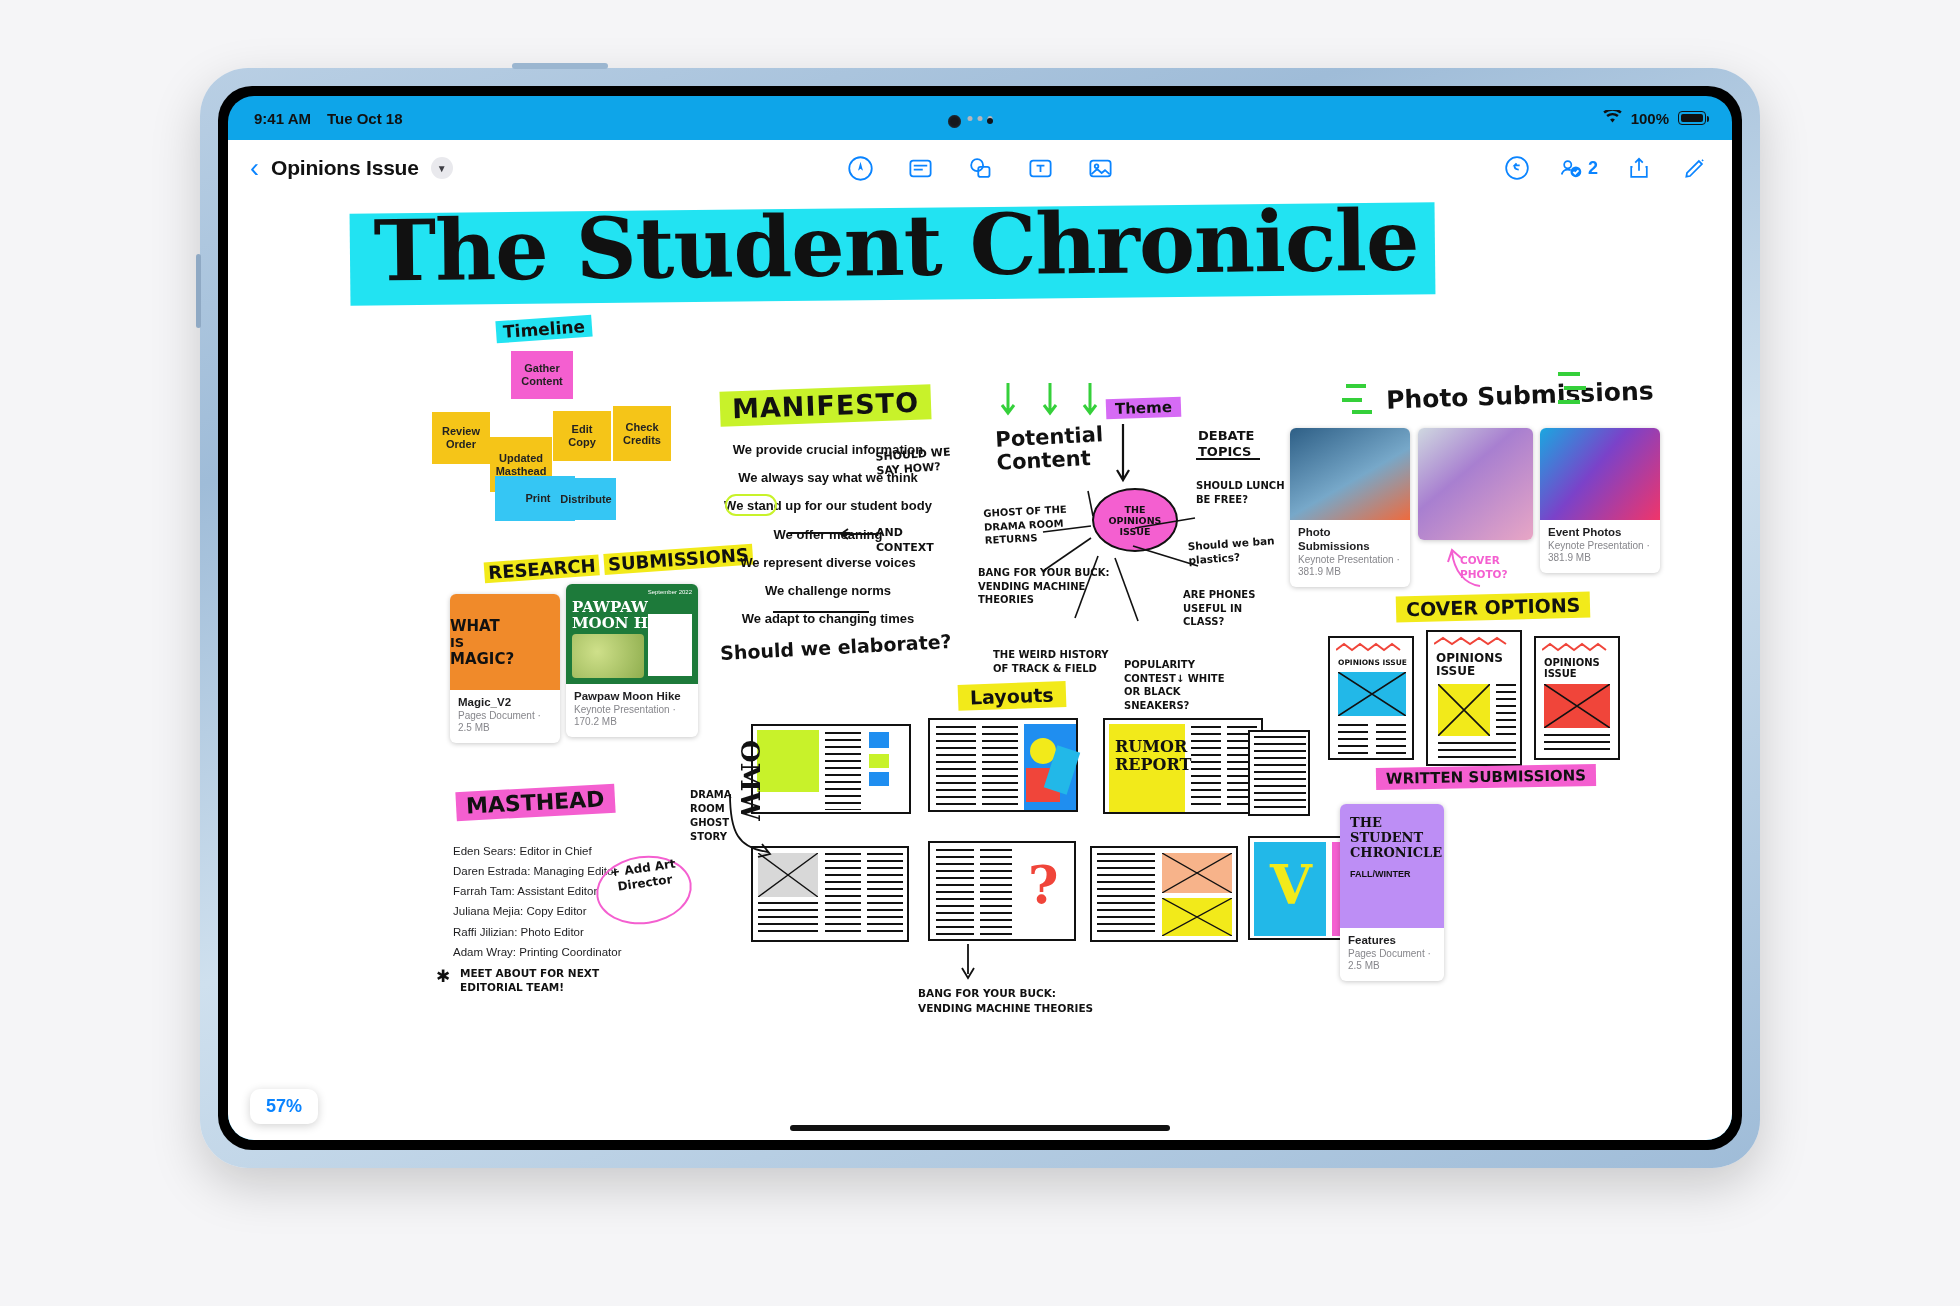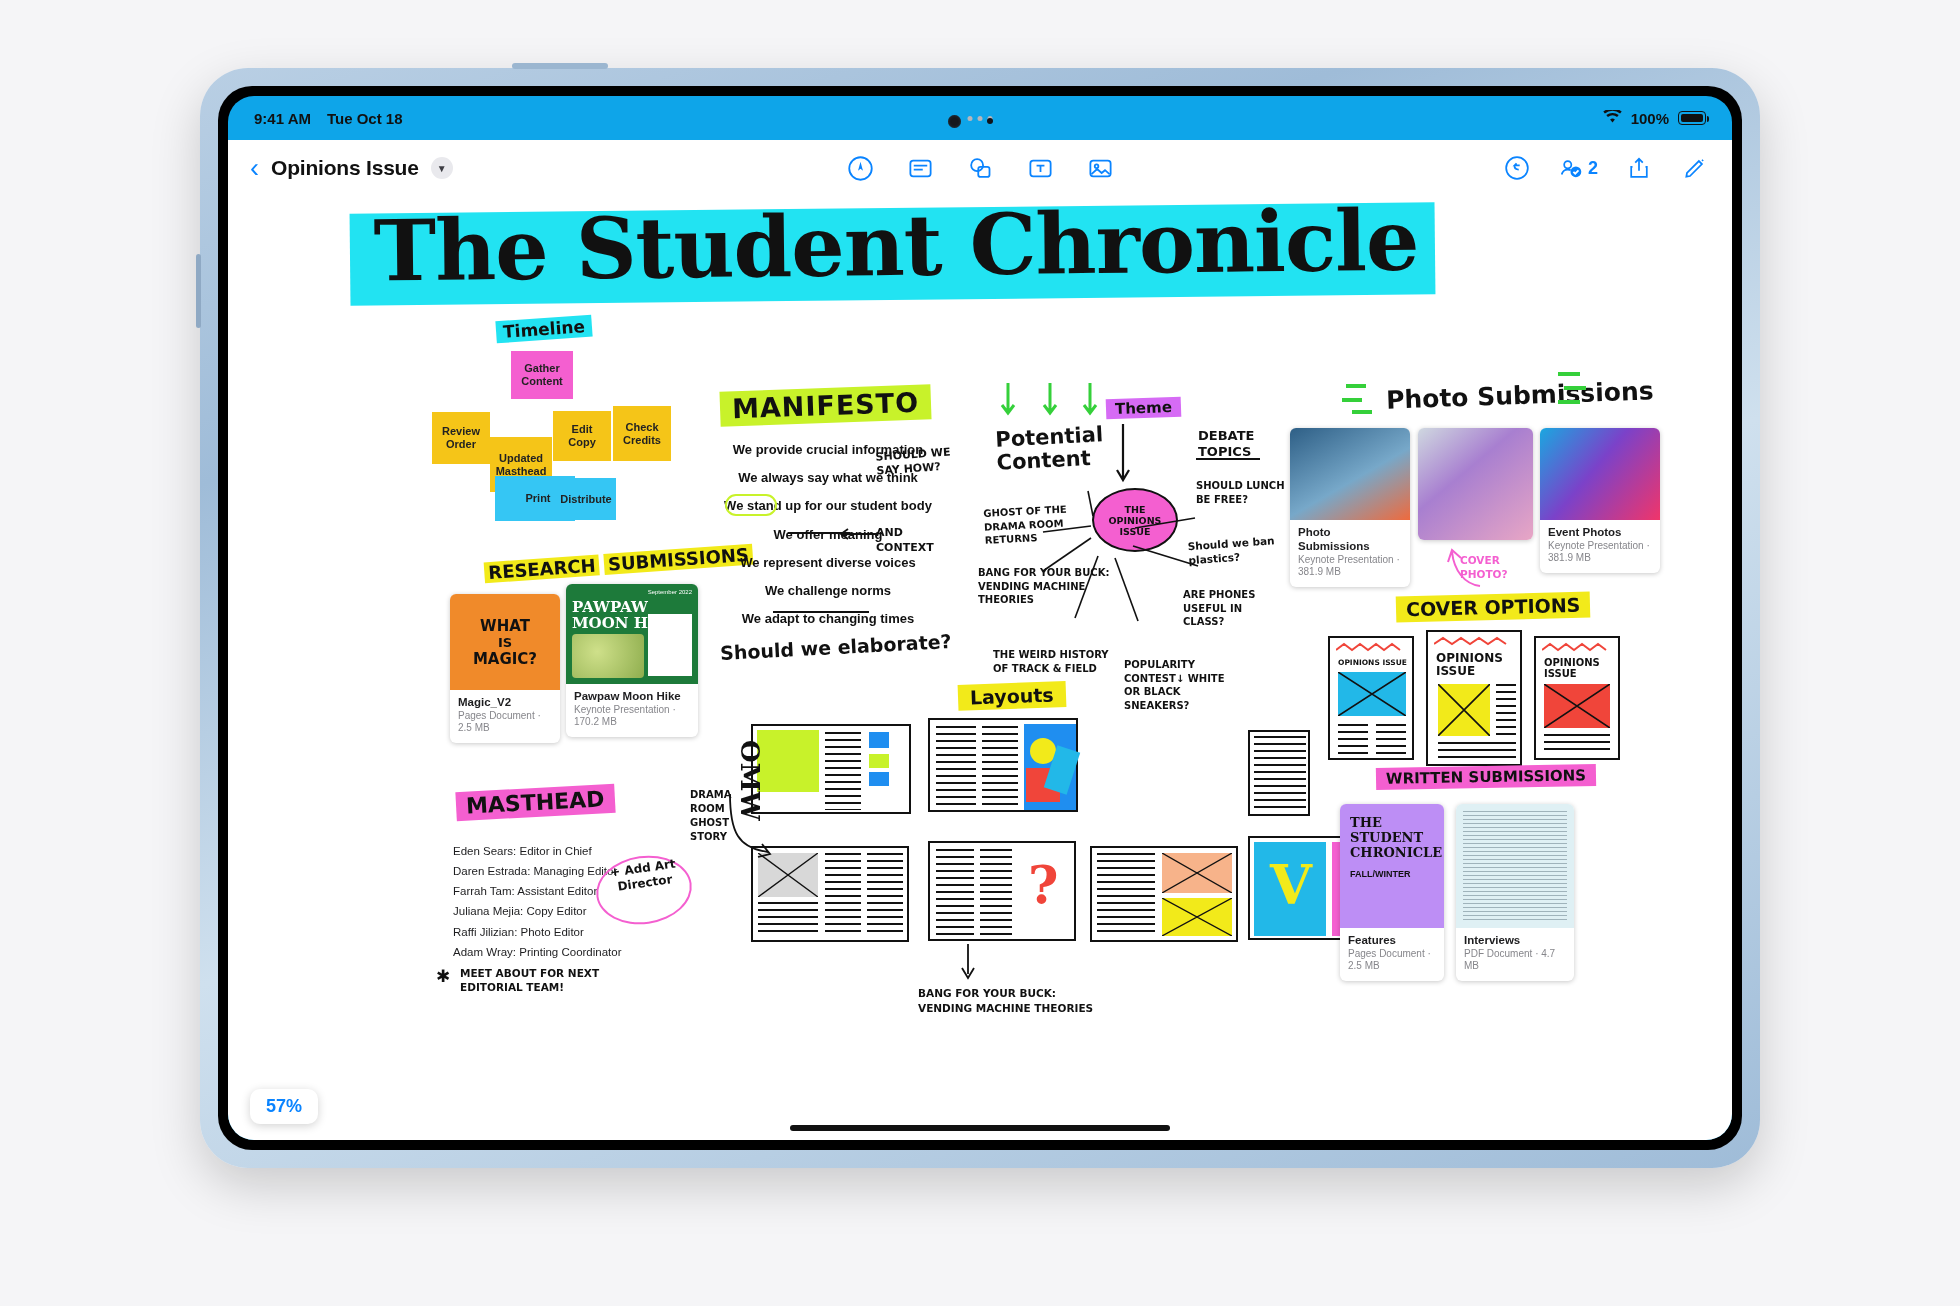--- a/index.html
+++ b/index.html
@@ -268,21 +268,21 @@
           <div class="note" style="left:328px;top:282px;width:60px;height:42px;background:#35c6f4;">
             <span>Distribute</span>
           </div>
 
           <div style="position:absolute;left:256px;top:356px;transform:rotate(-4deg);">
             <div class="hand" style="font-size:18px;color:#111;background:#f2ea1a;padding:0 4px;display:inline-block;">RESEARCH</div>
             <div class="hand" style="font-size:18px;color:#111;background:#f2ea1a;padding:0 4px;display:inline-block;margin-top:1px;">SUBMISSIONS</div>
           </div>
 
           <div class="card" style="left:222px;top:398px;width:110px;">
-            <div style="height:96px;background:#f08a2a;position:relative;display:flex;flex-direction:column;align-items:center;justify-content:center;">
+            <div style="height:96px;background:#f08a2a;position:relative;display:flex;flex-direction:column;justify-content:center;">
               <div class="hand" style="font-size:15px;color:#111;">WHAT</div>
               <div class="hand" style="font-size:13px;color:#111;">IS</div>
               <div class="hand" style="font-size:15px;color:#111;">MAGIC?</div>
             </div>
             <div class="meta">
               <div class="t">Magic_V2</div>
               <div class="s">Pages Document · 2.5 MB</div>
             </div>
           </div>
 
@@ -408,20 +408,26 @@
             <div style="position:absolute;left:116px;top:46px;width:20px;height:14px;background:#1f8ef0;"></div>
           </div>
           <div class="mini-page" style="left:700px;top:522px;width:150px;height:94px;">
             <div class="ruled" style="left:6px;top:6px;width:40px;height:80px;"></div>
             <div class="ruled" style="left:52px;top:6px;width:36px;height:80px;"></div>
             <div style="position:absolute;left:94px;top:4px;width:52px;height:86px;background:#1f8ef0;"></div>
             <div style="position:absolute;left:100px;top:18px;width:26px;height:26px;background:#f2ea1a;border-radius:50%;"></div>
             <div style="position:absolute;left:96px;top:48px;width:34px;height:34px;background:#f0453a;"></div>
             <div style="position:absolute;left:120px;top:28px;width:24px;height:44px;background:#22b8e8;transform:rotate(18deg);"></div>
           </div>
+          <div class="mini-page" style="left:875px;top:522px;width:160px;height:96px;">
+            <div style="position:absolute;left:4px;top:4px;width:76px;height:88px;background:#f2ea1a;"></div>
+            <div class="blk" style="position:absolute;left:10px;top:18px;width:68px;font-size:16px;color:#111;line-height:1.1;">RUMOR REPORT</div>
+            <div class="ruled" style="left:86px;top:6px;width:30px;height:84px;"></div>
+            <div class="ruled" style="left:122px;top:6px;width:30px;height:84px;"></div>
+          </div>
           <div class="mini-page" style="left:1020px;top:534px;width:62px;height:86px;">
             <div class="ruled" style="left:4px;top:4px;width:52px;height:76px;"></div>
           </div>
 
           <div class="mini-page" style="left:523px;top:650px;width:158px;height:96px;">
             <div style="position:absolute;left:5px;top:5px;width:60px;height:44px;background:#d8d8d8;"></div>
             <svg style="position:absolute;left:5px;top:5px;" width="60" height="44">
                 <path d="M0 0l60 44M60 0L0 44" stroke="#111" stroke-width="1.4"></path>
               </svg>
             <div class="ruled" style="left:5px;top:54px;width:60px;height:34px;"></div>
@@ -568,30 +574,20 @@
               <div class="blk" style="font-size:13px;color:#111;line-height:1.15;">STUDENT</div>
               <div class="blk" style="font-size:13px;color:#111;line-height:1.15;">CHRONICLE</div>
               <div style="font-size:9px;font-weight:700;color:#111;margin-top:8px;">FALL/WINTER</div>
             </div>
             <div class="meta">
               <div class="t">Features</div>
               <div class="s">Pages Document · 2.5 MB</div>
             </div>
           </div>
 
-          <div class="card" style="left:1228px;top:608px;width:118px;">
-            <div style="height:124px;background:#dff0f4;padding:7px;">
-              <div style="height:100%;background:
-                repeating-linear-gradient(to bottom,#9fb3bb 0 1.2px, transparent 1.2px 4px);"></div>
-            </div>
-            <div class="meta">
-              <div class="t">Interviews</div>
-              <div class="s">PDF Document · 4.7 MB</div>
-            </div>
-          </div>
 
           <div class="zoompill">
             <span>57%</span>
           </div>
 
           <div class="home-ind"></div>
         </div>
 
       </div>
     </div>

